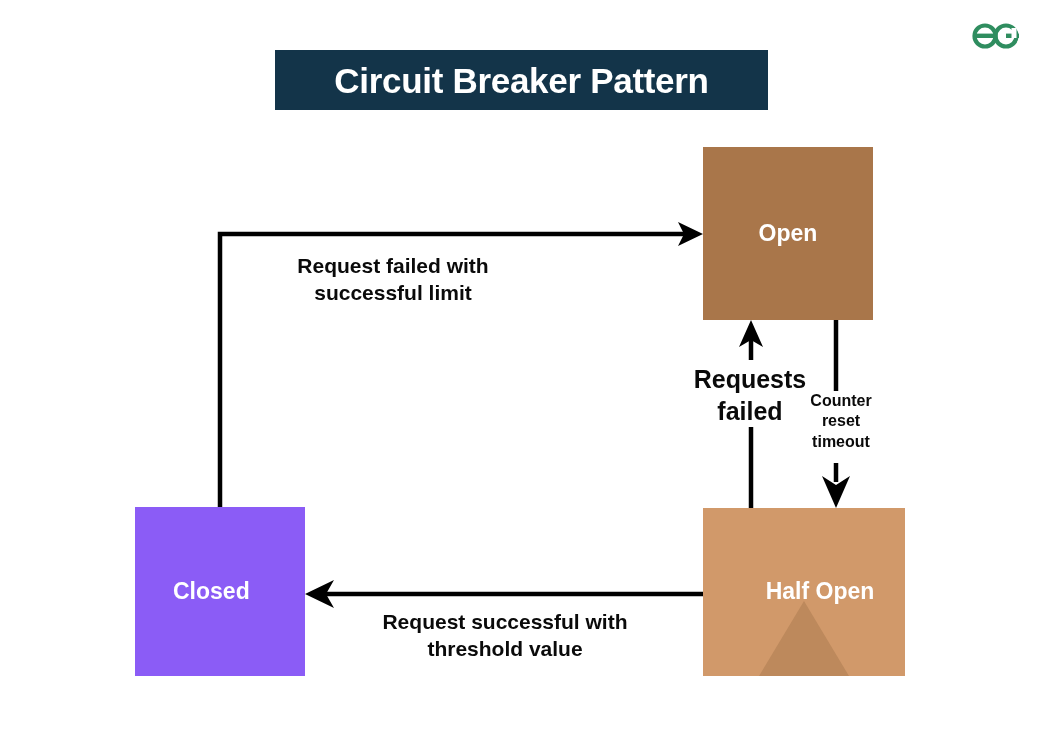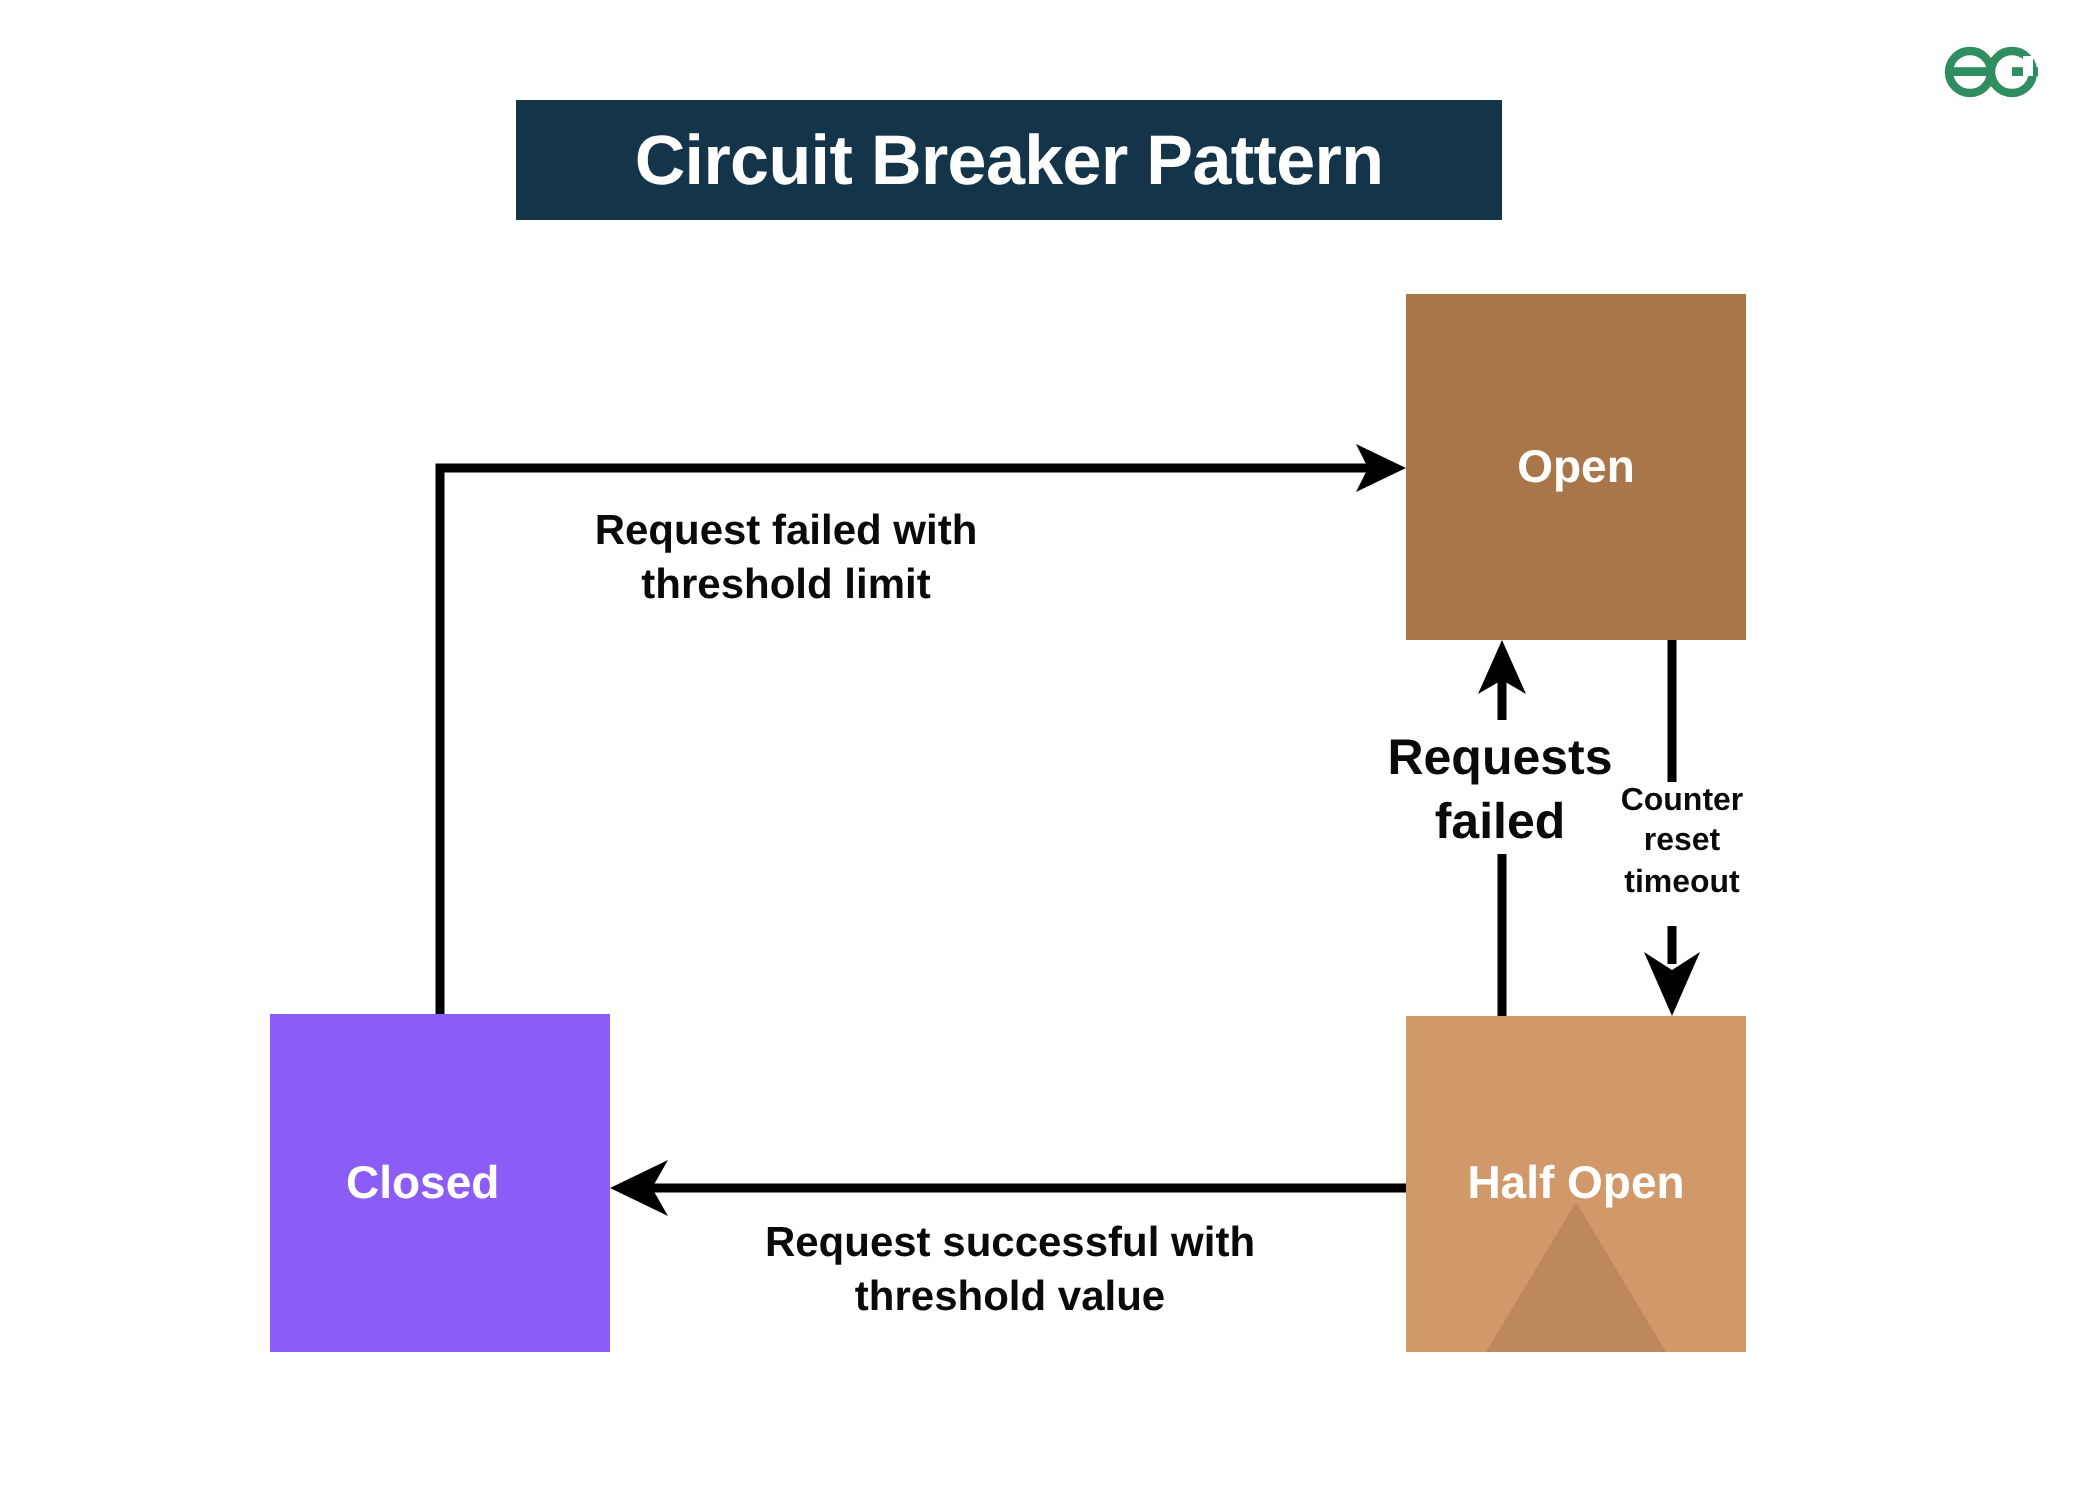--- a/index.html
+++ b/index.html
@@ -23,21 +23,21 @@
     position: absolute;
     left: 968px;
     top: 20px;
     width: 56px;
     height: 32px;
   }
 
   
   .title-banner {
     position: absolute;
-    left: 258px;
+    left: 275px;
     top: 50px;
     width: 493px;
     height: 60px;
     background: #133449;
     display: flex;
     align-items: center;
     justify-content: center;
   }
   .title-text {
     color: #ffffff;
@@ -81,20 +81,21 @@
     justify-content: flex-start;
     padding-left: 38px;
     box-sizing: border-box;
   }
   #box-halfopen {
     left: 703px;
     top: 508px;
     width: 170px;
     height: 168px;
     background: #d1996a;
+    padding-left: 32px;
   }
   .watermark-triangle {
     position: absolute;
     left: 50%;
     bottom: 0;
     transform: translateX(-50%);
     width: 0;
     height: 0;
     border-left: 45px solid transparent;
     border-right: 45px solid transparent;
@@ -200,21 +201,21 @@
     <span class="state-label">Closed</span>
   </div>
 
   <div class="state-box" id="box-halfopen">
     <div class="watermark-triangle"></div>
     <span class="state-label">Half
 Open</span>
   </div>
 
   <div class="edge-label" id="label-closed-open">Request failed with
-threshold limit</div>
+successful limit</div>
 
   <div class="edge-label" id="label-halfopen-closed">Request successful with
 threshold value</div>
 
   <div class="edge-label" id="label-requests-failed">Requests
 failed</div>
 
   <div class="edge-label" id="label-counter-reset">Counter
 reset
 timeout</div>

